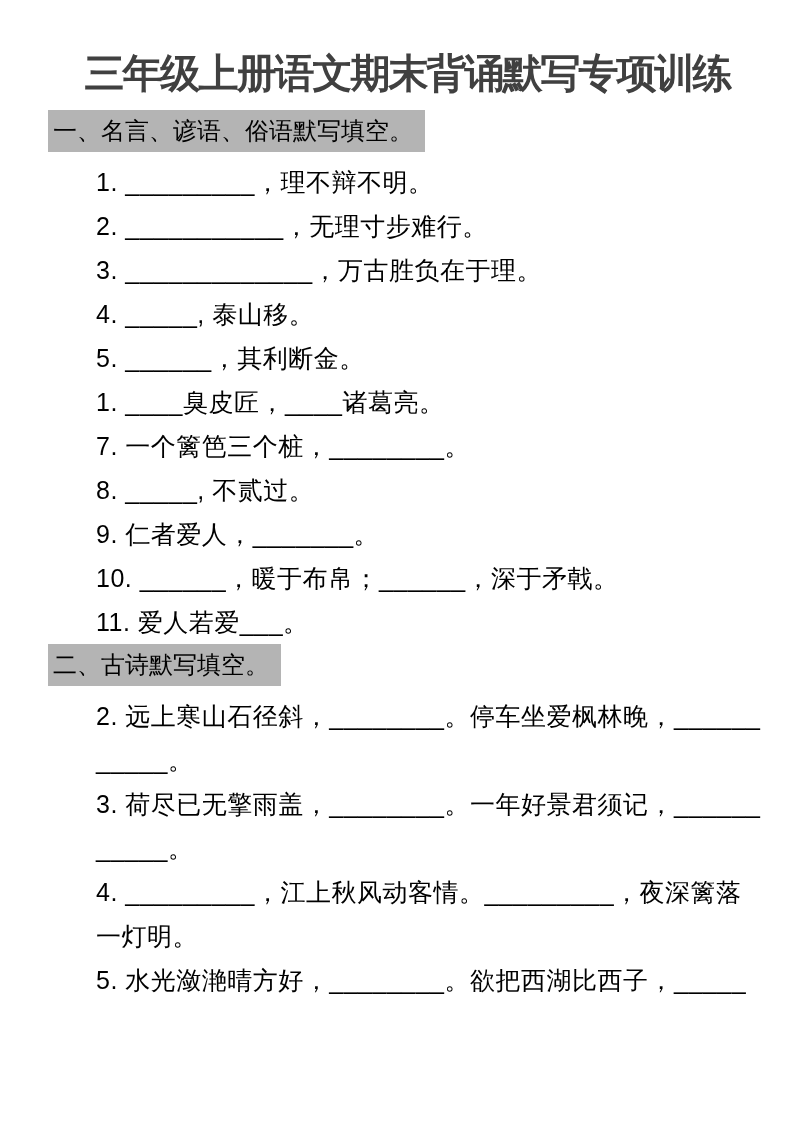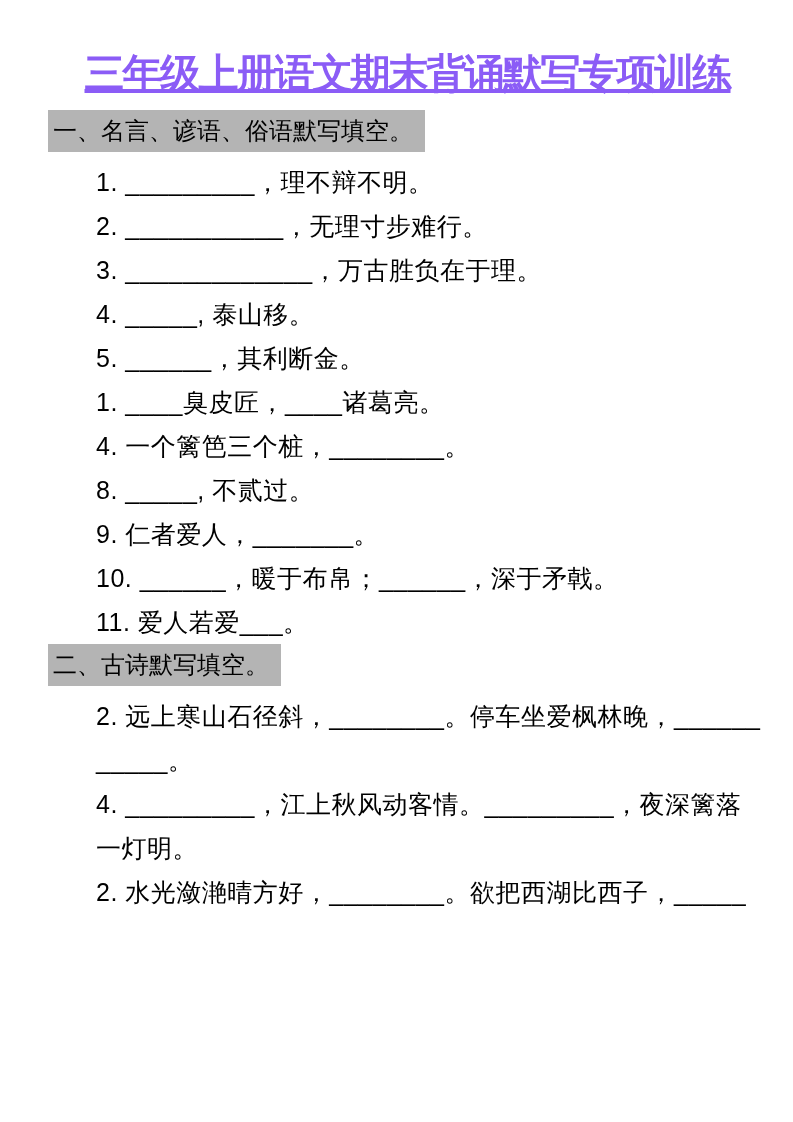--- a/index.html
+++ b/index.html
@@ -19,23 +19,22 @@
     overflow: hidden;
     color: #000000;
   }
   .doc-title {
     margin: 0;
     text-align: center;
     font-size: 40px;
     line-height: 1.25;
     font-weight: 900;
     letter-spacing: -2px;
-    color: #8b5cf6;
+    color: #404040;
     white-space: nowrap;
-    text-decoration: underline;
   }
   .section-heading {
     display: inline-block;
     background: #b4b4b4;
     color: #000000;
     font-weight: normal;
     font-size: 24px;
     line-height: 24px;
     padding: 9px 12px 9px 5px;
     margin: 12px 0 0 0;
@@ -67,30 +66,31 @@
 
   <div class="sec1">
     <div class="section-heading">一、名言、谚语、俗语默写填空。</div>
     <div class="items">
       <p class="item">1. _________，理不辩不明。</p>
       <p class="item">2. ___________，无理寸步难行。</p>
       <p class="item">3. _____________，万古胜负在于理。</p>
       <p class="item">4. _____, 泰山移。</p>
       <p class="item">5. ______，其利断金。</p>
       <p class="item">1. ____臭皮匠，____诸葛亮。</p>
-      <p class="item">4. 一个篱笆三个桩，________。</p>
+      <p class="item">7. 一个篱笆三个桩，________。</p>
       <p class="item">8. _____, 不贰过。</p>
       <p class="item">9. 仁者爱人，_______。</p>
       <p class="item">10. ______，暖于布帛；______，深于矛戟。</p>
       <p class="item">11. 爱人若爱___。</p>
     </div>
   </div>
 
   <div class="sec2">
     <div class="section-heading">二、古诗默写填空。</div>
     <div class="items">
       <p class="item">2. 远上寒山石径斜，________。停车坐爱枫林晚，___________。</p>
+      <p class="item">3. 荷尽已无擎雨盖，________。一年好景君须记，___________。</p>
       <p class="item">4. _________，江上秋风动客情。_________，夜深篱落一灯明。</p>
-      <p class="item">2. 水光潋滟晴方好，________。欲把西湖比西子，_____</p>
+      <p class="item">5. 水光潋滟晴方好，________。欲把西湖比西子，_____</p>
     </div>
   </div>
 
 </div>
 
 </body></html>

